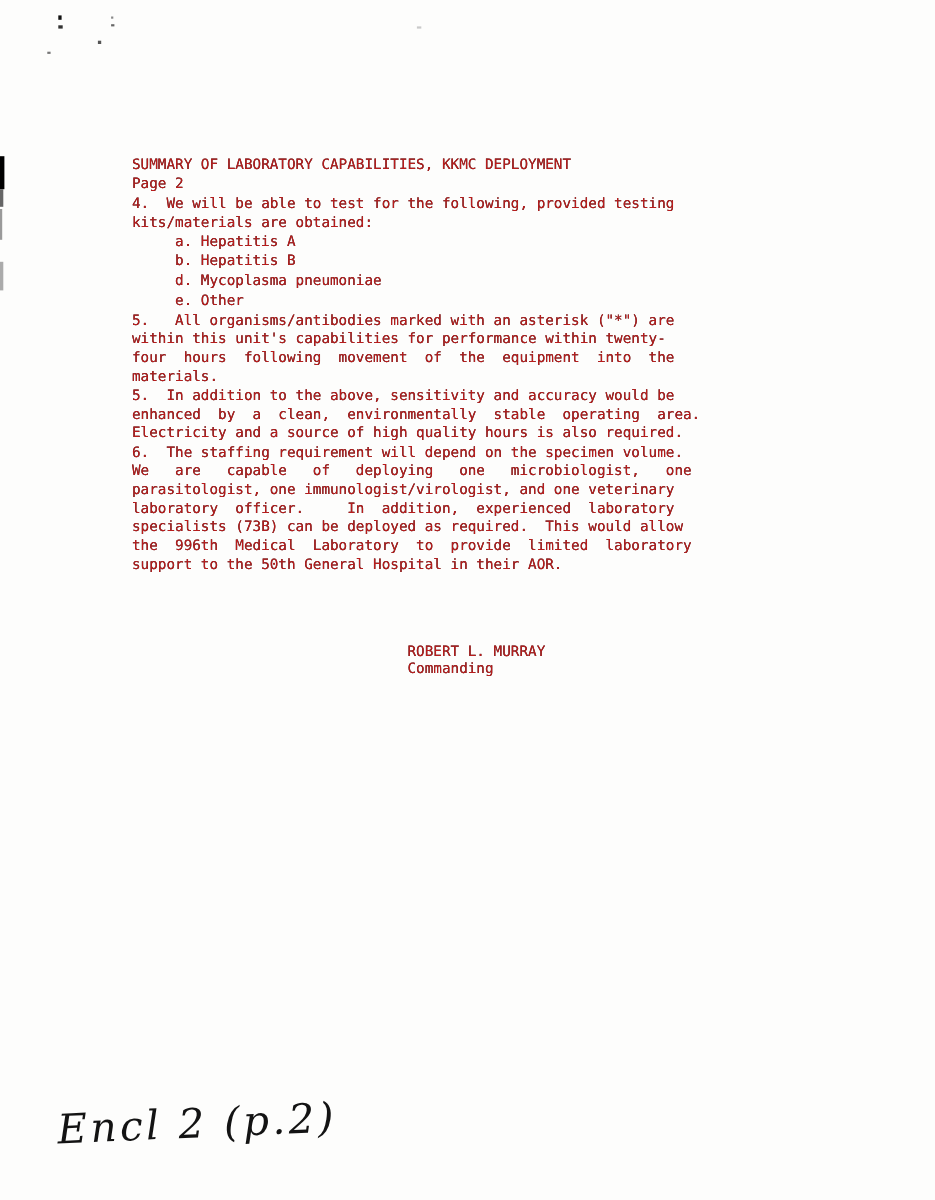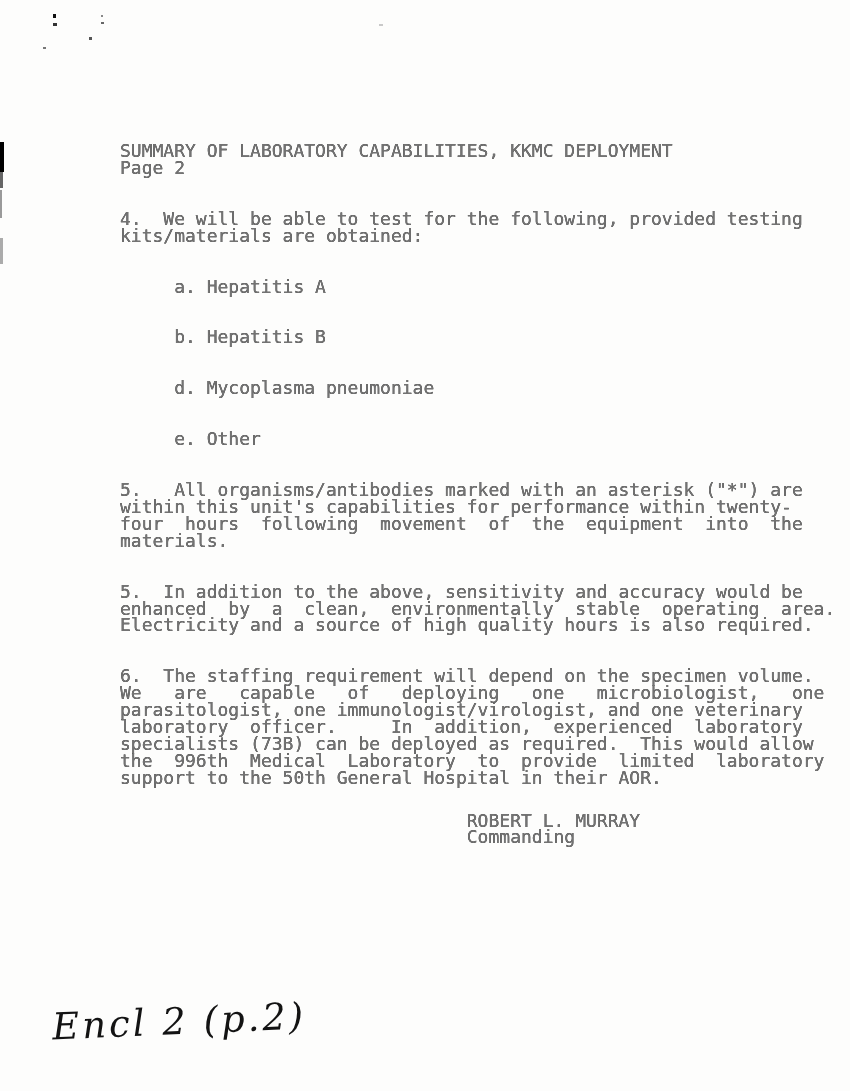--- a/index.html
+++ b/index.html
@@ -12,35 +12,35 @@
   }
   .page {
     position: absolute; inset: 0;
     background: #fdfdfc;
   }
   
   .doc {
     position: absolute;
     left: 120px; top: 143px;
     width: 660px;
-    color: #737373;
-    font-size: 18px;
+    color: #b91c1c;
+    font-size: 13px;
     line-height: 16.9px;
     text-shadow: 0 0 0.5px #222;
   }
   .ln { white-space: pre; height: 16.9px; }
-  .block { margin-top: 34px; }
+  .block { margin-top: 1px; }
   .block.first { margin-top: 0; }
   .list-row { padding-left: 5ch; }
   .list-row .marker { margin-right: 1ch; }
   .u {
     text-underline-offset: 3px;
     text-decoration-thickness: 1.5px;
   }
-  .signature { margin-top: 26px; padding-left: 32ch; }
+  .signature { margin-top: 62px; padding-left: 32ch; }
   
   .handwritten {
     position: absolute;
     left: 52px; top: 1000px;
     font-family: "DejaVu Serif", "Liberation Serif", serif;
     font-style: italic;
     font-size: 37px;
     letter-spacing: 3px;
     color: #131313;
     transform: rotate(-2.5deg);

